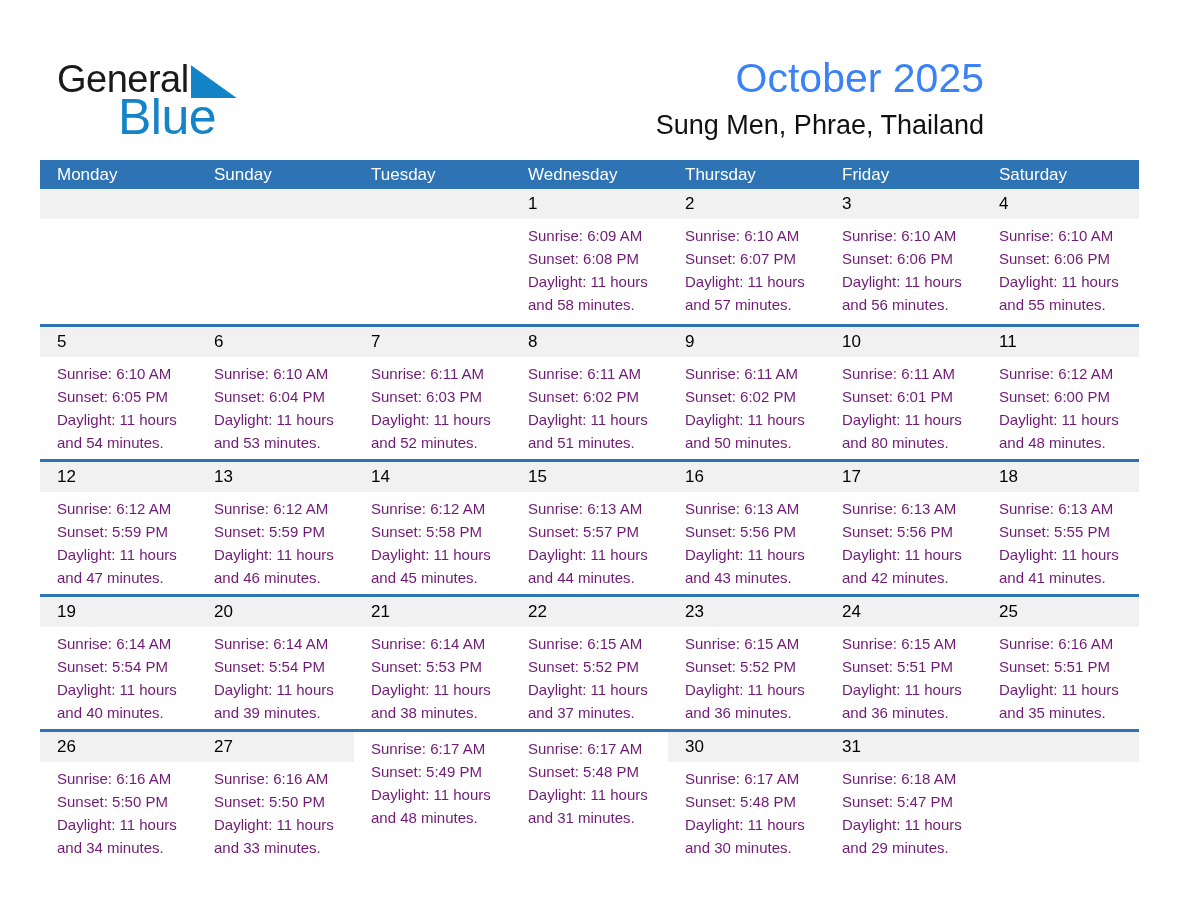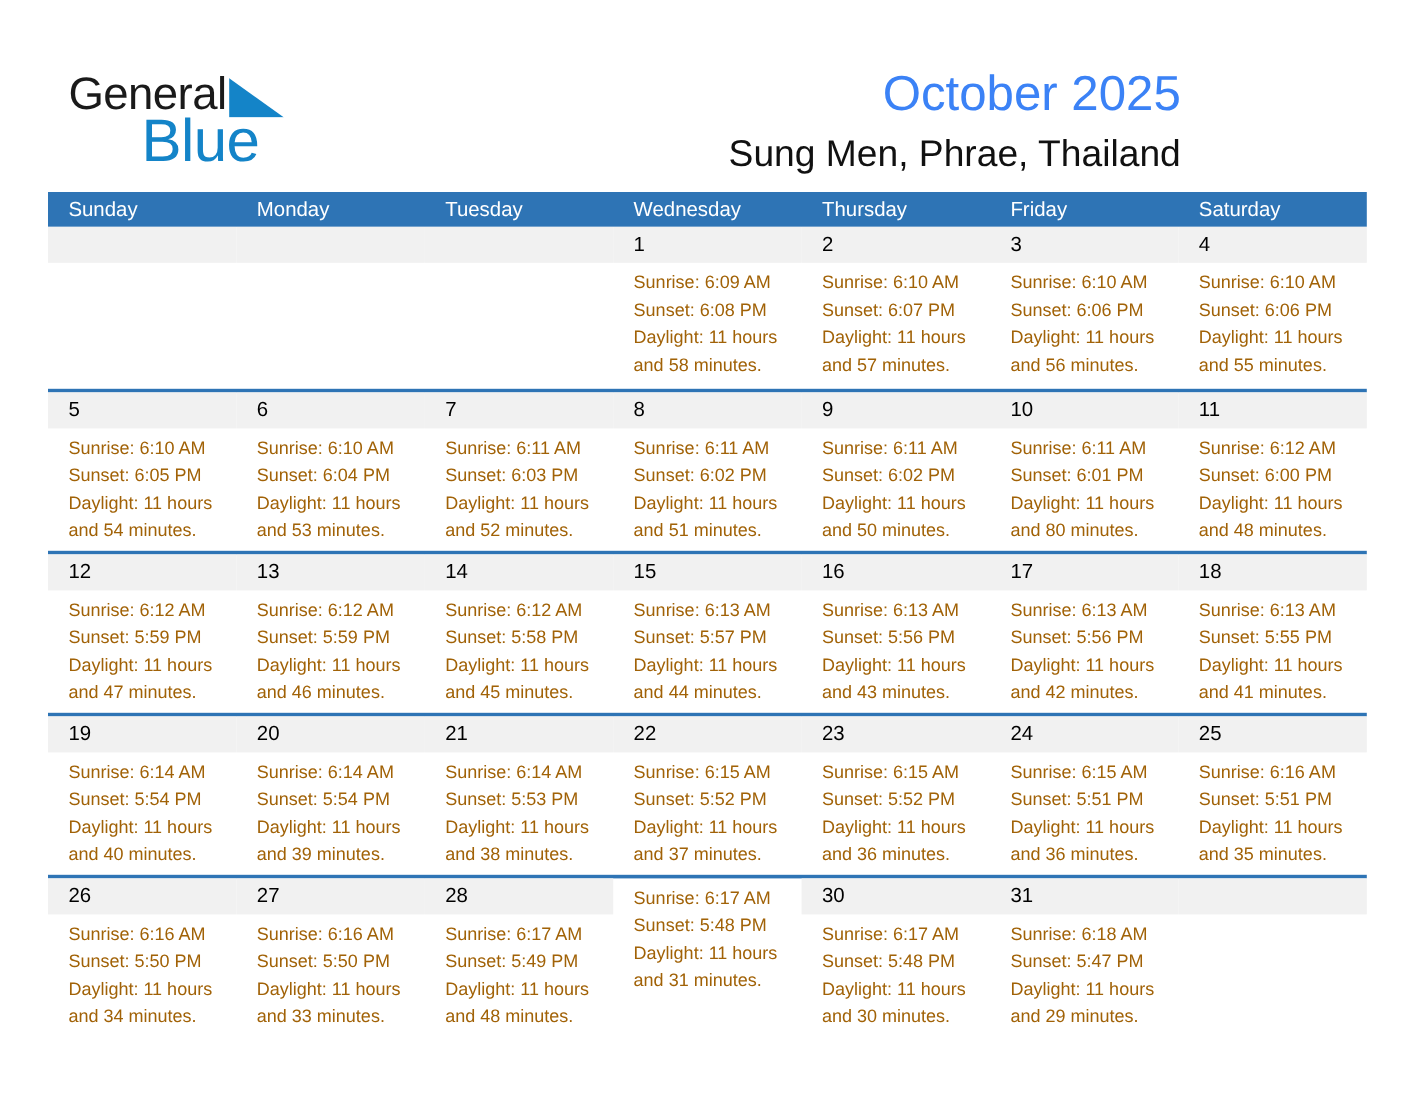--- a/index.html
+++ b/index.html
@@ -56,21 +56,21 @@
     position:absolute;
     right:60px;top:55px;
     text-align:right;
   }
   .title{
     font-size:41px;
     color:#3b82f6;
     line-height:1.15;
   }
   .subtitle{
-    font-size:31px;
+    font-size:27px;
     color:#111111;
     margin-top:8px;
   }
 
   
   .calendar{
     margin-left:40px;
     width:1099px;
   }
   .weekday-row{
@@ -102,21 +102,21 @@
     height:30px;
     background:var(--strip-bg);
     font-size:17px;
     line-height:30px;
     padding-left:17px;
   }
   .cell-body{
     padding:5px 4px 0 17px;
     font-size:15px;
     line-height:23px;
-    color:#a16207;
+    color:#701a75;
   }
 </style>
 </head>
 <body>
 
 <div class="page">
 
   <div class="top">
     <div class="logo">
       <div class="logo-line1">
@@ -126,22 +126,22 @@
       <div class="logo-blue-txt">Blue</div>
     </div>
     <div class="titles">
       <div class="title">October 2025</div>
       <div class="subtitle">Sung Men, Phrae, Thailand</div>
     </div>
   </div>
 
   <div class="calendar">
     <div class="weekday-row" id="weekday-row">
+        <div class="weekday-cell">Monday</div>
         <div class="weekday-cell">Sunday</div>
-        <div class="weekday-cell">Monday</div>
         <div class="weekday-cell">Tuesday</div>
         <div class="weekday-cell">Wednesday</div>
         <div class="weekday-cell">Thursday</div>
         <div class="weekday-cell">Friday</div>
         <div class="weekday-cell">Saturday</div>
       </div>
     <div id="weeks">
         <div class="week-row">
           <div class="cell">
             <div class="date-strip"></div>
@@ -400,21 +400,20 @@
           <div class="cell">
             <div class="date-strip">27</div>
             <div class="cell-body">
               <div class="line">Sunrise: 6:16 AM</div>
               <div class="line">Sunset: 5:50 PM</div>
               <div class="line">Daylight: 11 hours</div>
               <div class="line">and 33 minutes.</div>
             </div>
           </div>
           <div class="cell">
-            <div class="date-strip">28</div>
             <div class="cell-body">
               <div class="line">Sunrise: 6:17 AM</div>
               <div class="line">Sunset: 5:49 PM</div>
               <div class="line">Daylight: 11 hours</div>
               <div class="line">and 48 minutes.</div>
             </div>
           </div>
           <div class="cell">
             <div class="cell-body">
               <div class="line">Sunrise: 6:17 AM</div>

